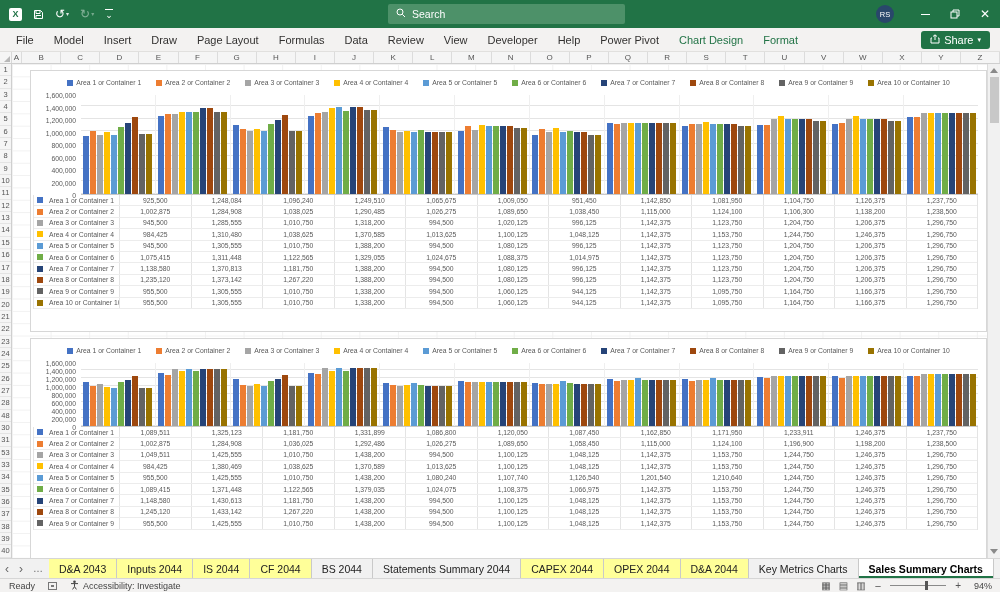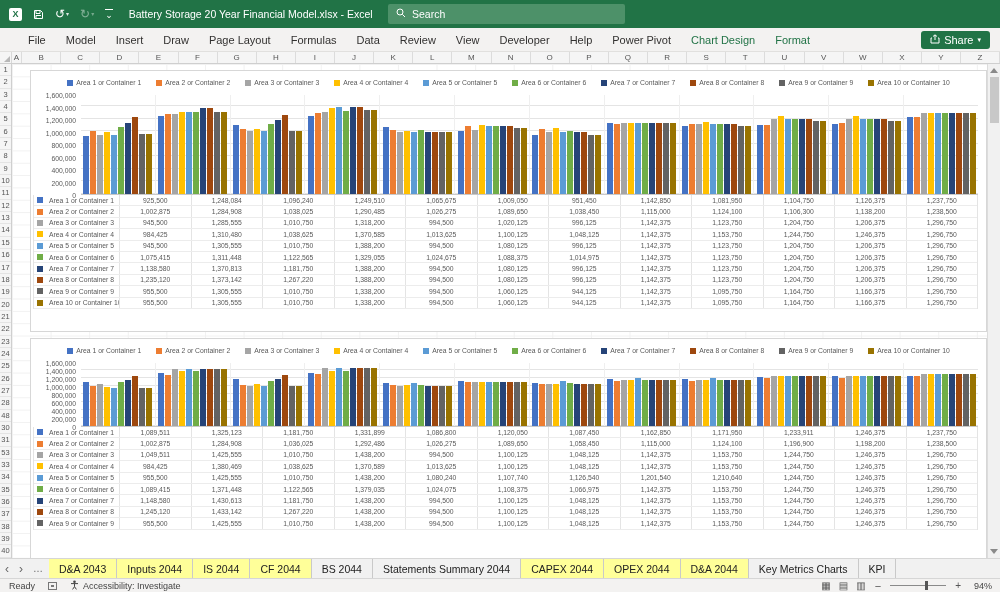--- a/index.html
+++ b/index.html
@@ -16,21 +16,21 @@
   .qat-more{font-size:9px;border-top:1px solid #fff;padding-top:1px;}
   .wtitle{margin-left:16px;font-size:10.5px;color:#fff;white-space:nowrap;}
   .searchbox{position:absolute;left:388px;top:4px;width:237px;height:20px;background:#4d9169;border-radius:2px;display:flex;align-items:center;gap:6px;padding-left:8px;font-size:10.5px;color:#fefefe;}
   .tb-right{margin-left:auto;display:flex;align-items:center;height:100%;}
   .avatar{width:18px;height:18px;border-radius:50%;background:#29476b;color:#fff;font-size:7.5px;display:flex;align-items:center;justify-content:center;margin-right:16px;}
   .winbtn{width:30px;height:100%;display:flex;align-items:center;justify-content:center;color:#fff;font-size:12px;}
   .minglyph{width:9px;height:1px;background:#fff;display:inline-block;}
 
   
   .ribbon{height:24px;background:#f3f2f1;display:flex;align-items:center;border-bottom:1px solid #e1e0de;}
-  .rtabs{display:flex;align-items:flex-start;padding-left:18px;}
+  .rtabs{display:flex;align-items:flex-start;padding-left:6px;}
   .rtab{font-size:11px;color:#323130;padding:0 10px;line-height:24px;white-space:nowrap;}
   .rtab.ctx{color:#217346;}
   .sharebtn{margin-left:auto;margin-right:10px;background:#217346;color:#fff;font-size:11px;height:18px;display:flex;align-items:center;gap:4px;padding:0 9px;border-radius:3px;}
   .sharecaret{font-size:7px;}
 
   
   .colheaders{height:12px;display:flex;background:#f5f5f5;border-bottom:1px solid #cfcfcf;font-size:8px;color:#555;}
   .corner{flex:0 0 12px;border-right:1px solid #d8d8d8;position:relative;}
   .corner:after{content:"";position:absolute;right:1px;bottom:1px;border-left:6px solid transparent;border-bottom:6px solid #b8b8b8;}
   .colh{flex:1;text-align:center;line-height:12px;border-right:1px solid #dcdcdc;overflow:hidden;}
@@ -103,29 +103,41 @@
     <span class="qicon">
       <svg width="11" height="11" viewBox="0 0 11 11">
           <path d="M1.5 1.5h6l2 2v6h-8z" fill="none" stroke="#fff"></path>
           <path d="M3 1.5v3h4v-3M3 9.5v-3h5" fill="none" stroke="#fff"></path>
         </svg>
     </span>
     <span class="qicon">↺<span class="qcaret">▾</span></span>
     <span class="qicon dim">↻<span class="qcaret">▾</span></span>
     <span class="qicon qat-more">⌄</span>
   </div>
-  <span class="wtitle">Battery Storage 20 Year Financial Model.xlsx - Excel</span>
   <div class="searchbox">
     <span>
       <svg width="10" height="10" viewBox="0 0 10 10">
           <circle cx="4" cy="4" r="3" fill="none" stroke="#fff"></circle>
           <path d="M6.3 6.3 L9 9" stroke="#fff"></path>
         </svg>
     </span>
     <span>Search</span>
+  </div>
+  <div class="tb-right">
+    <span class="avatar">RS</span>
+    <span class="winbtn">
+        <span class="minglyph"></span>
+      </span>
+    <span class="winbtn">
+      <svg width="10" height="10" viewBox="0 0 10 10">
+          <rect x="1" y="3" width="6" height="6" fill="none" stroke="#fff"></rect>
+          <path d="M3 3V1h6v6H7" fill="none" stroke="#fff"></path>
+        </svg>
+    </span>
+    <span class="winbtn">✕</span>
   </div>
 </div>
 
 <div class="ribbon">
   <div class="rtabs">
       <span class="rtab">File</span>
       <span class="rtab">Model</span>
       <span class="rtab">Insert</span>
       <span class="rtab">Draw</span>
       <span class="rtab">Page Layout</span>
@@ -994,20 +1006,21 @@
       <span class="stab yellow">D&amp;A 2043</span>
       <span class="stab yellow">Inputs 2044</span>
       <span class="stab yellow">IS 2044</span>
       <span class="stab yellow">CF 2044</span>
       <span class="stab plain">BS 2044</span>
       <span class="stab plain">Statements Summary 2044</span>
       <span class="stab yellow">CAPEX 2044</span>
       <span class="stab yellow">OPEX 2044</span>
       <span class="stab yellow">D&amp;A 2044</span>
       <span class="stab plain">Key Metrics Charts</span>
+      <span class="stab active">Sales Summary Charts</span>
       <span class="stab plain">KPI</span>
     </div>
 
 </div>
 
 <div class="statusbar">
   <div class="sb-left">
     <span>Ready</span>
     <span class="macroicon"></span>
     <span class="accwrap">

